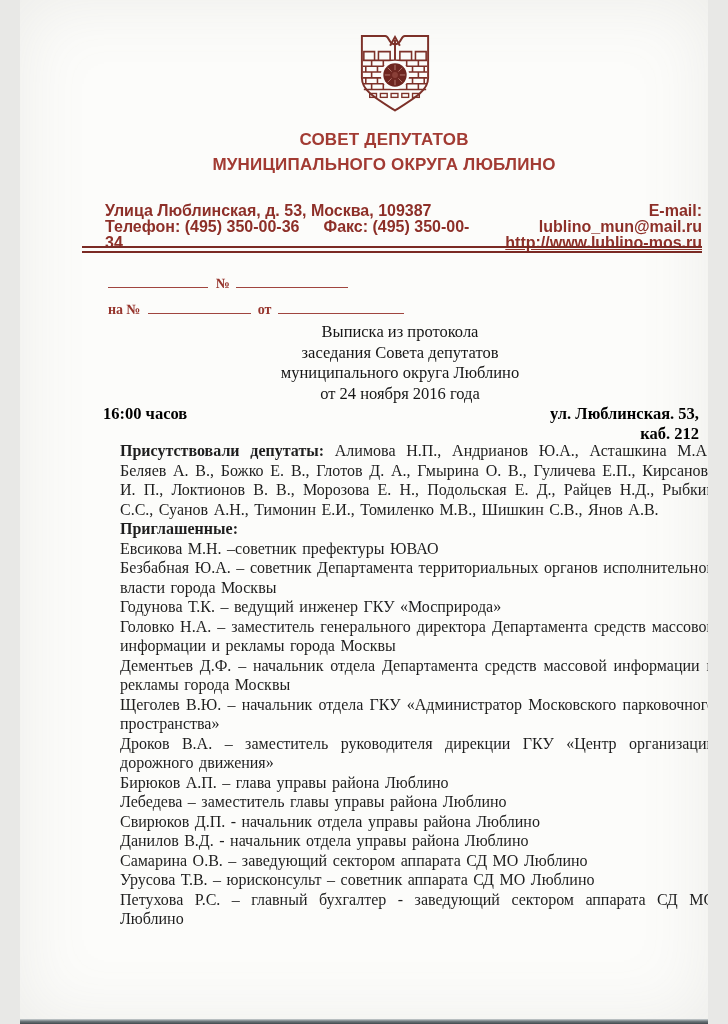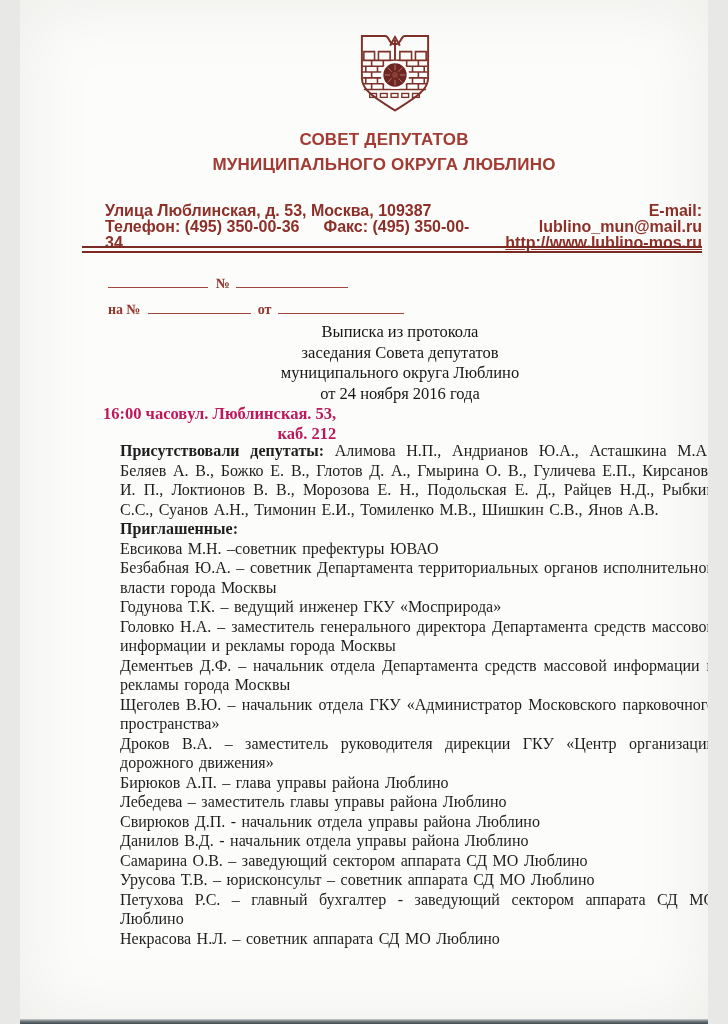--- a/index.html
+++ b/index.html
@@ -37,22 +37,22 @@
   .ref1 { top:274px; } .ref2 { top:300px; }
   .blank { display:inline-block; height:13px; border-bottom:1.5px solid #a0453e; }
   .b1 { width:100px; margin-right:8px; } .b2 { width:112px; margin-left:6px; }
   .b3 { width:103px; margin:0 7px 0 7px; } .b4 { width:126px; margin-left:7px; }
   .doc-title {
     position:absolute; top:322px; left:83px; width:594px; text-align:center;
     font-weight:normal; font-size:16.5px; line-height:20.5px; color:#161616;
   }
   .meeting-row {
     position:absolute; top:404px; left:83px; width:596px;
-    display:flex; justify-content:flex-start;
-    font-weight:bold; font-size:16.5px; line-height:20px; color:#be185d;
+    display:flex; justify-content:space-between;
+    font-weight:bold; font-size:16.5px; line-height:20px; color:#000000;
   }
   .place { text-align:right; }
   .content {
     position:absolute; top:441px; left:100px; width:595px;
     font-size:16px; line-height:19.5px; color:#1e1e1e;
     text-align:justify; word-spacing:1.5px;
   }
   .content p { margin:0; }
   .bold { font-weight:bold; }
   .scan-edge-bottom {
@@ -151,18 +151,17 @@
         <p>Дементьев Д.Ф. – начальник отдела Департамента средств массовой информации и рекламы города Москвы</p>
         <p>Щеголев В.Ю. – начальник отдела ГКУ «Администратор Московского парковочного пространства»</p>
         <p>Дроков В.А. – заместитель руководителя дирекции ГКУ «Центр организации дорожного движения»</p>
         <p>Бирюков А.П. –  глава управы района Люблино</p>
         <p>Лебедева – заместитель главы управы района Люблино</p>
         <p>Свирюков Д.П. - начальник отдела управы района Люблино</p>
         <p>Данилов В.Д. - начальник отдела управы района Люблино</p>
         <p>Самарина О.В. – заведующий  сектором аппарата СД МО Люблино</p>
         <p>Урусова Т.В. – юрисконсульт – советник аппарата СД МО Люблино</p>
         <p>Петухова Р.С. – главный бухгалтер -  заведующий  сектором аппарата СД МО Люблино</p>
-        <p>Некрасова Н.Л. – советник аппарата СД МО Люблино</p>
       </div>
   </div>
 
   <div class="scan-edge-bottom"></div>
 </div>
 
 </body></html>

